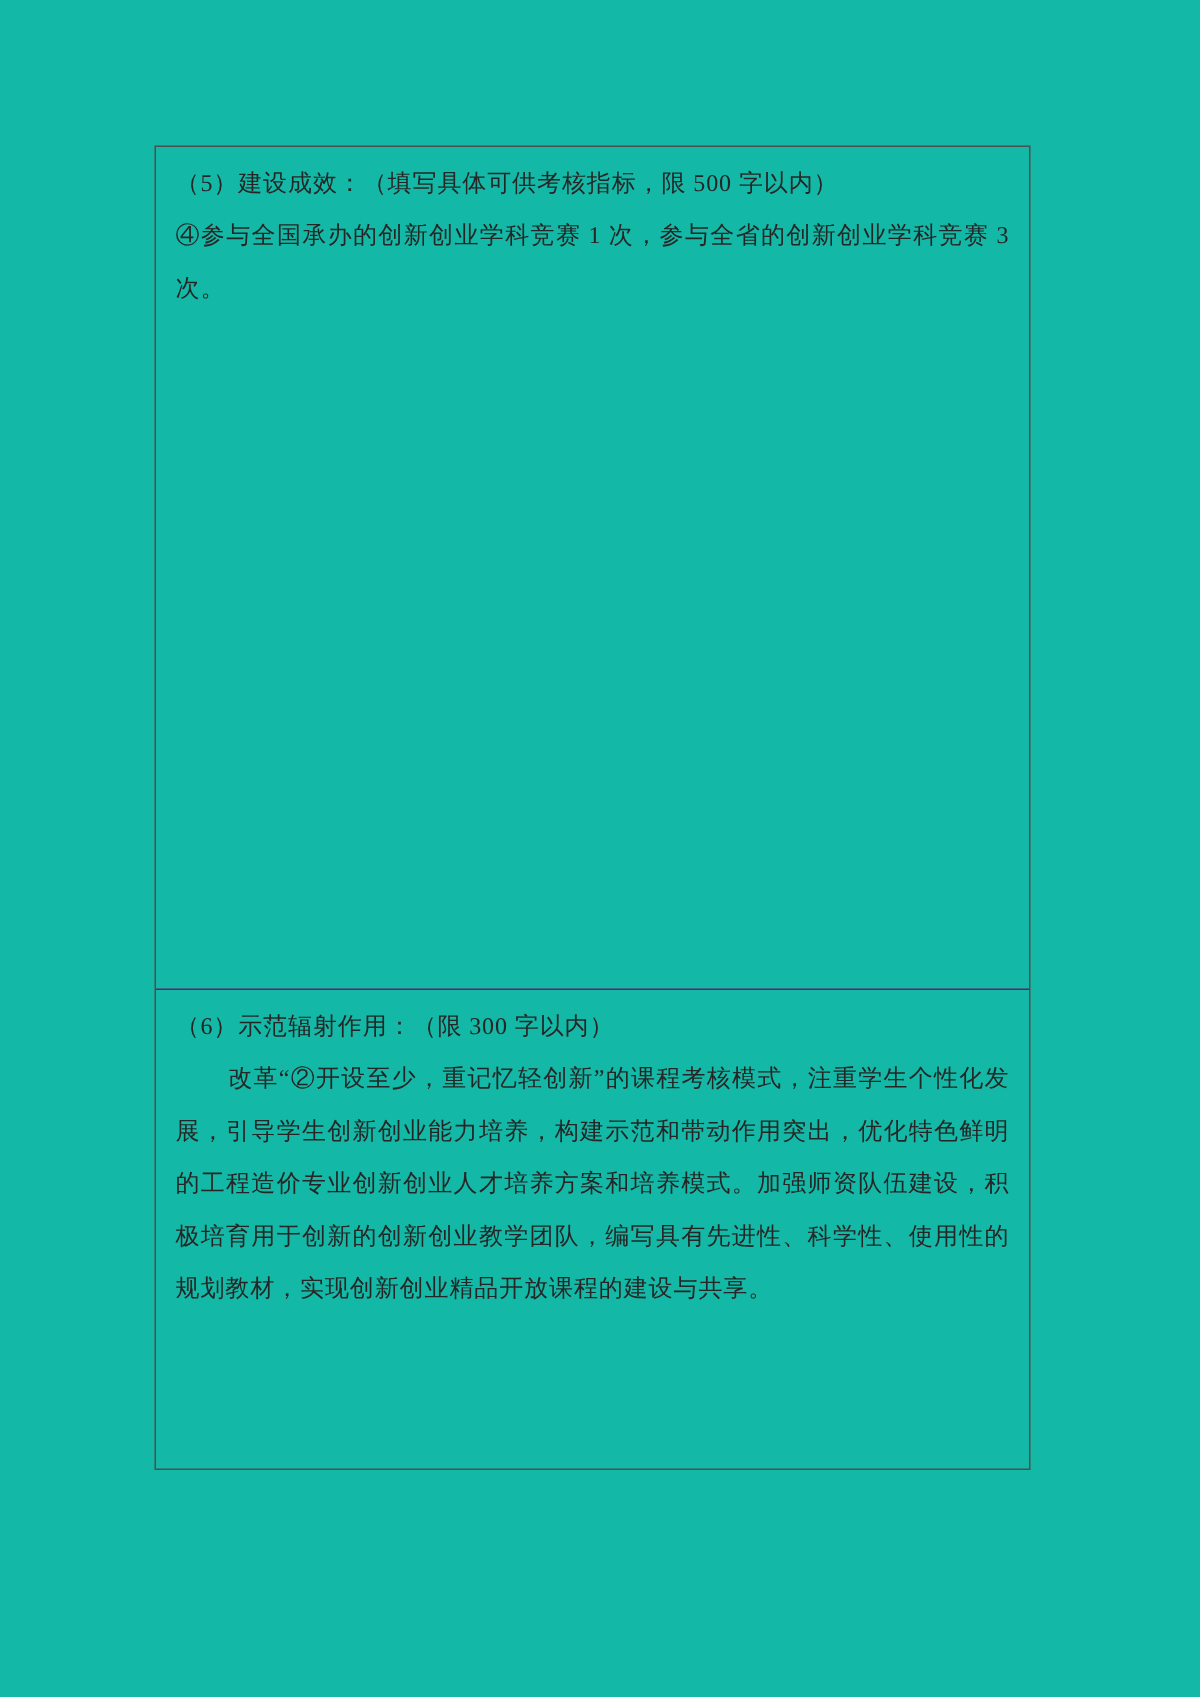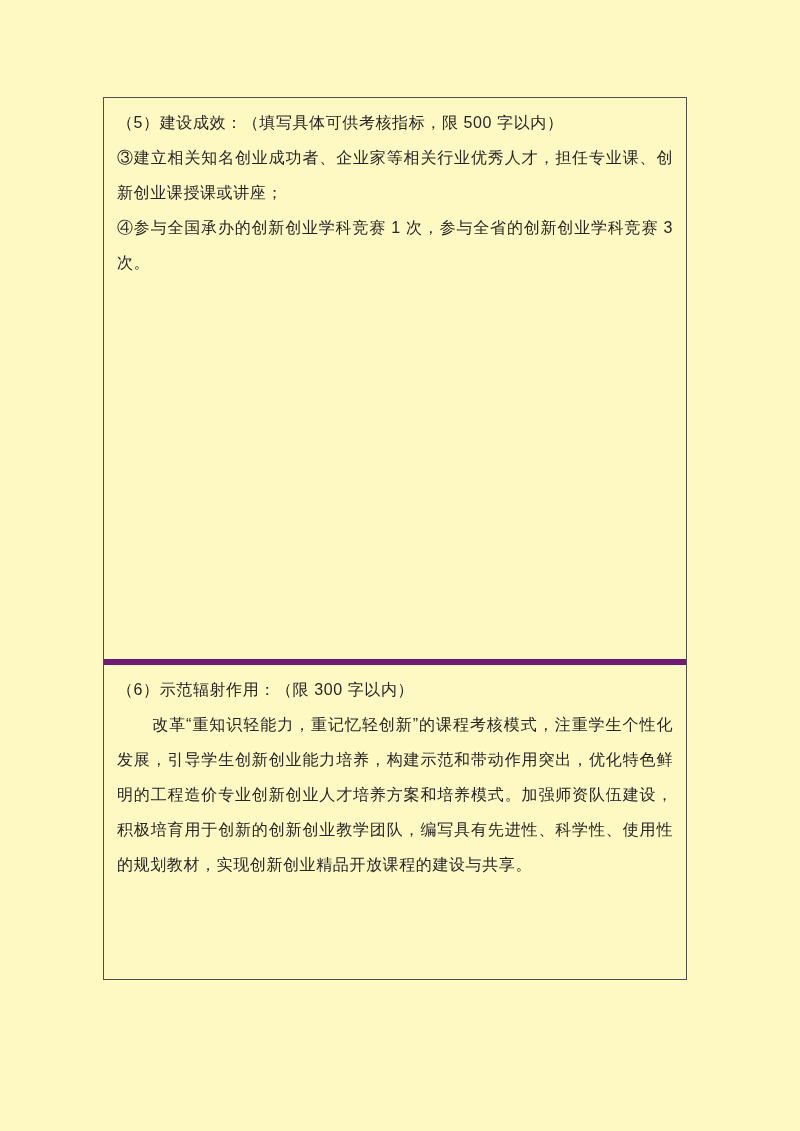--- a/index.html
+++ b/index.html
@@ -1,23 +1,23 @@
 <!DOCTYPE html>
 <html><head>
 <meta charset="utf-8">
 <style>
   * { margin: 0; padding: 0; box-sizing: border-box; }
   html, body { background: #e9e9e9; }
   .page {
     position: relative;
     width: 800px;
     height: 1131px;
-    background: #fef9c3;
+    background: #14b8a6;
     margin: 0 auto;
-    font-family: Liberation Sans, sans-serif;
+    font-family: Liberation Serif, serif;
     color: #262626;
     overflow: hidden;
   }
   .form-table {
     position: absolute;
     left: 103px;
     top: 97px;
     width: 584px;
     height: 883px;
     border: 1px solid #4f4f4f;
@@ -26,36 +26,35 @@
     width: 100%;
     padding: 7px 13px 0 13px;
     font-size: 16px;
     line-height: 35px;
     text-align: justify;
     letter-spacing: 0.6px;
   }
   .cell-top { height: 561px; }
   .cell-bottom {
     height: 359px;
-    border-top: 6px solid #701a75;
+    border-top: 1px solid #701a75;
   }
   .cell p { margin: 0; }
   .indent-para { text-indent: 2.2em; }
 </style>
 </head>
 <body>
 
 <div class="page">
   <div class="form-table">
 
     <div class="cell cell-top">
       <p>（5）建设成效：（填写具体可供考核指标，限 500 字以内）</p>
-      <p>③建立相关知名创业成功者、企业家等相关行业优秀人才，担任专业课、创新创业课授课或讲座；</p>
       <p>④参与全国承办的创新创业学科竞赛 1 次，参与全省的创新创业学科竞赛 3 次。</p>
     </div>
 
     <div class="cell cell-bottom">
       <p>（6）示范辐射作用：（限 300 字以内）</p>
-      <p class="indent-para">改革“重知识轻能力，重记忆轻创新”的课程考核模式，注重学生个性化发展，引导学生创新创业能力培养，构建示范和带动作用突出，优化特色鲜明的工程造价专业创新创业人才培养方案和培养模式。加强师资队伍建设，积极培育用于创新的创新创业教学团队，编写具有先进性、科学性、使用性的规划教材，实现创新创业精品开放课程的建设与共享。</p>
+      <p class="indent-para">改革“②开设至少，重记忆轻创新”的课程考核模式，注重学生个性化发展，引导学生创新创业能力培养，构建示范和带动作用突出，优化特色鲜明的工程造价专业创新创业人才培养方案和培养模式。加强师资队伍建设，积极培育用于创新的创新创业教学团队，编写具有先进性、科学性、使用性的规划教材，实现创新创业精品开放课程的建设与共享。</p>
     </div>
 
   </div>
 </div>
 
 </body></html>

